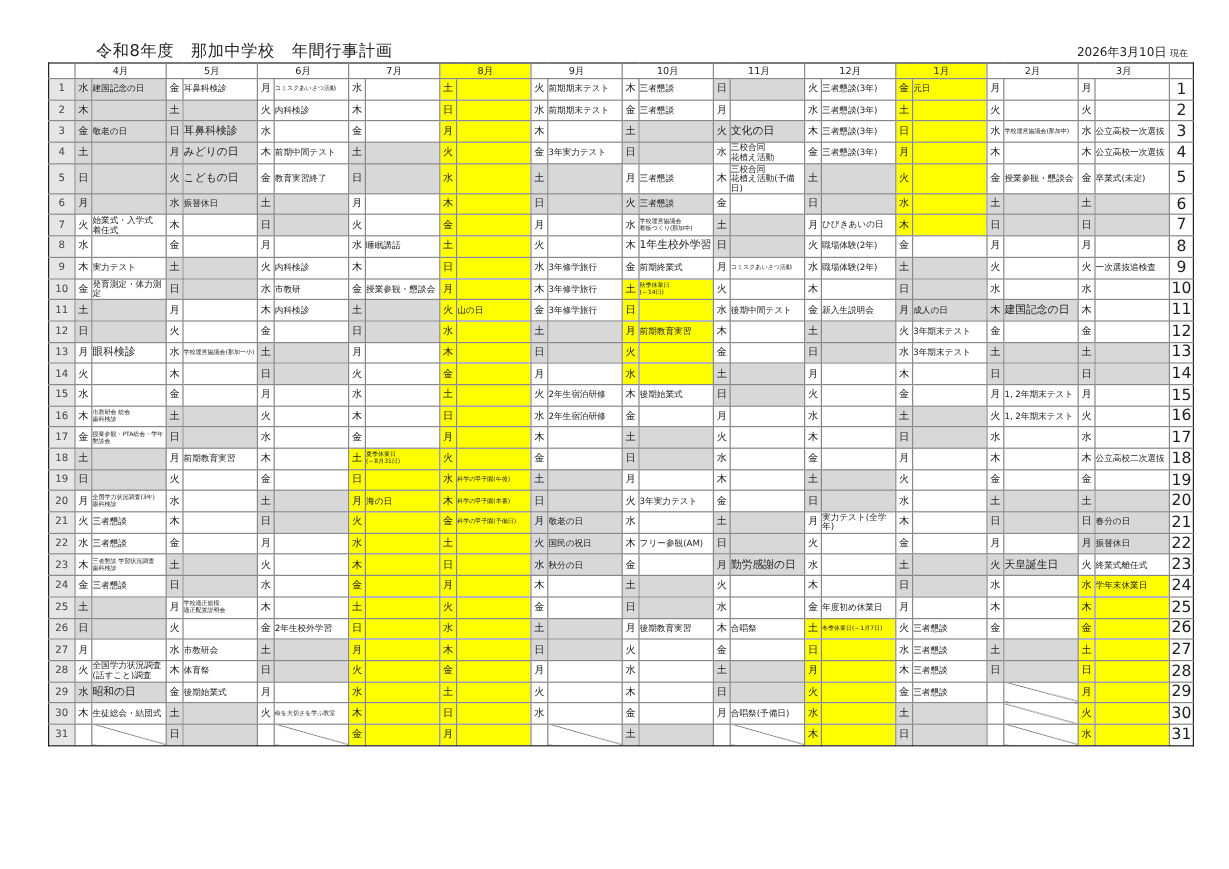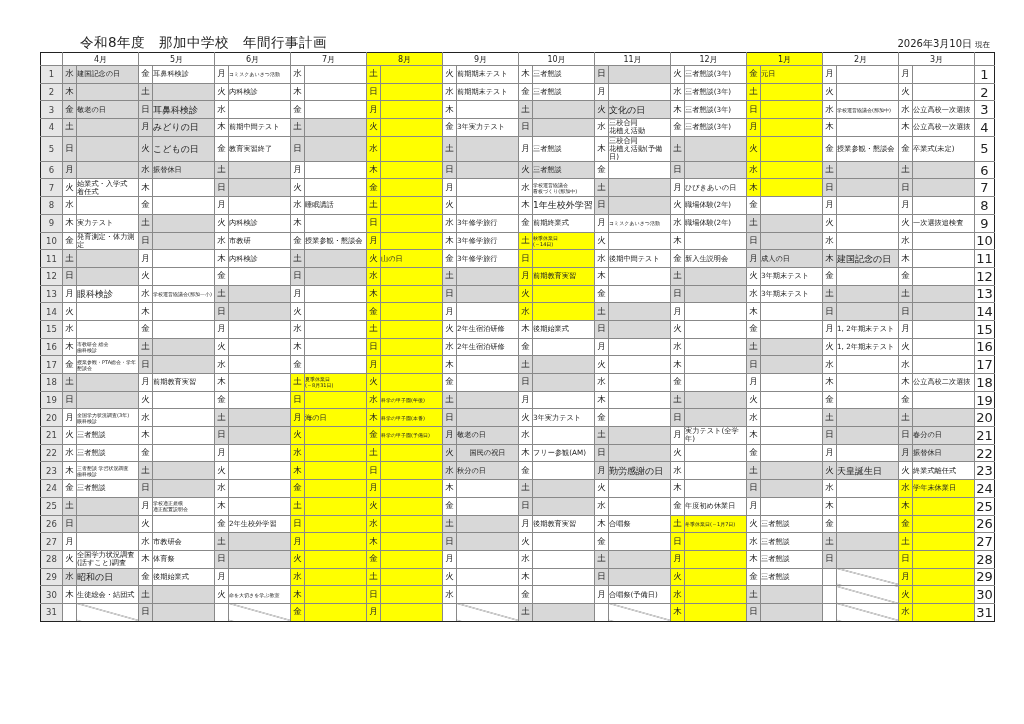--- a/index.html
+++ b/index.html
@@ -652,21 +652,21 @@
         <td class="ev " style="white-space: pre-line;">三者懇談</td>
         <td class="dw ">金</td>
         <td class="ev " style="white-space: pre-line;"></td>
         <td class="dw ">月</td>
         <td class="ev " style="white-space: pre-line;"></td>
         <td class="dw yl">水</td>
         <td class="ev yl" style="white-space: pre-line;"></td>
         <td class="dw yl">土</td>
         <td class="ev yl" style="white-space: pre-line;"></td>
         <td class="dw we">火</td>
-        <td class="ev we" style="white-space: pre-line; text-align: center;">国民の祝日</td>
+        <td class="ev we" style="white-space: pre-line;">国民の祝日</td>
         <td class="dw ">木</td>
         <td class="ev " style="white-space: pre-line;">フリー参観(AM)</td>
         <td class="dw we">日</td>
         <td class="ev we" style="white-space: pre-line;"></td>
         <td class="dw ">火</td>
         <td class="ev " style="white-space: pre-line;"></td>
         <td class="dw ">金</td>
         <td class="ev " style="white-space: pre-line;"></td>
         <td class="dw ">月</td>
         <td class="ev " style="white-space: pre-line;"></td>

